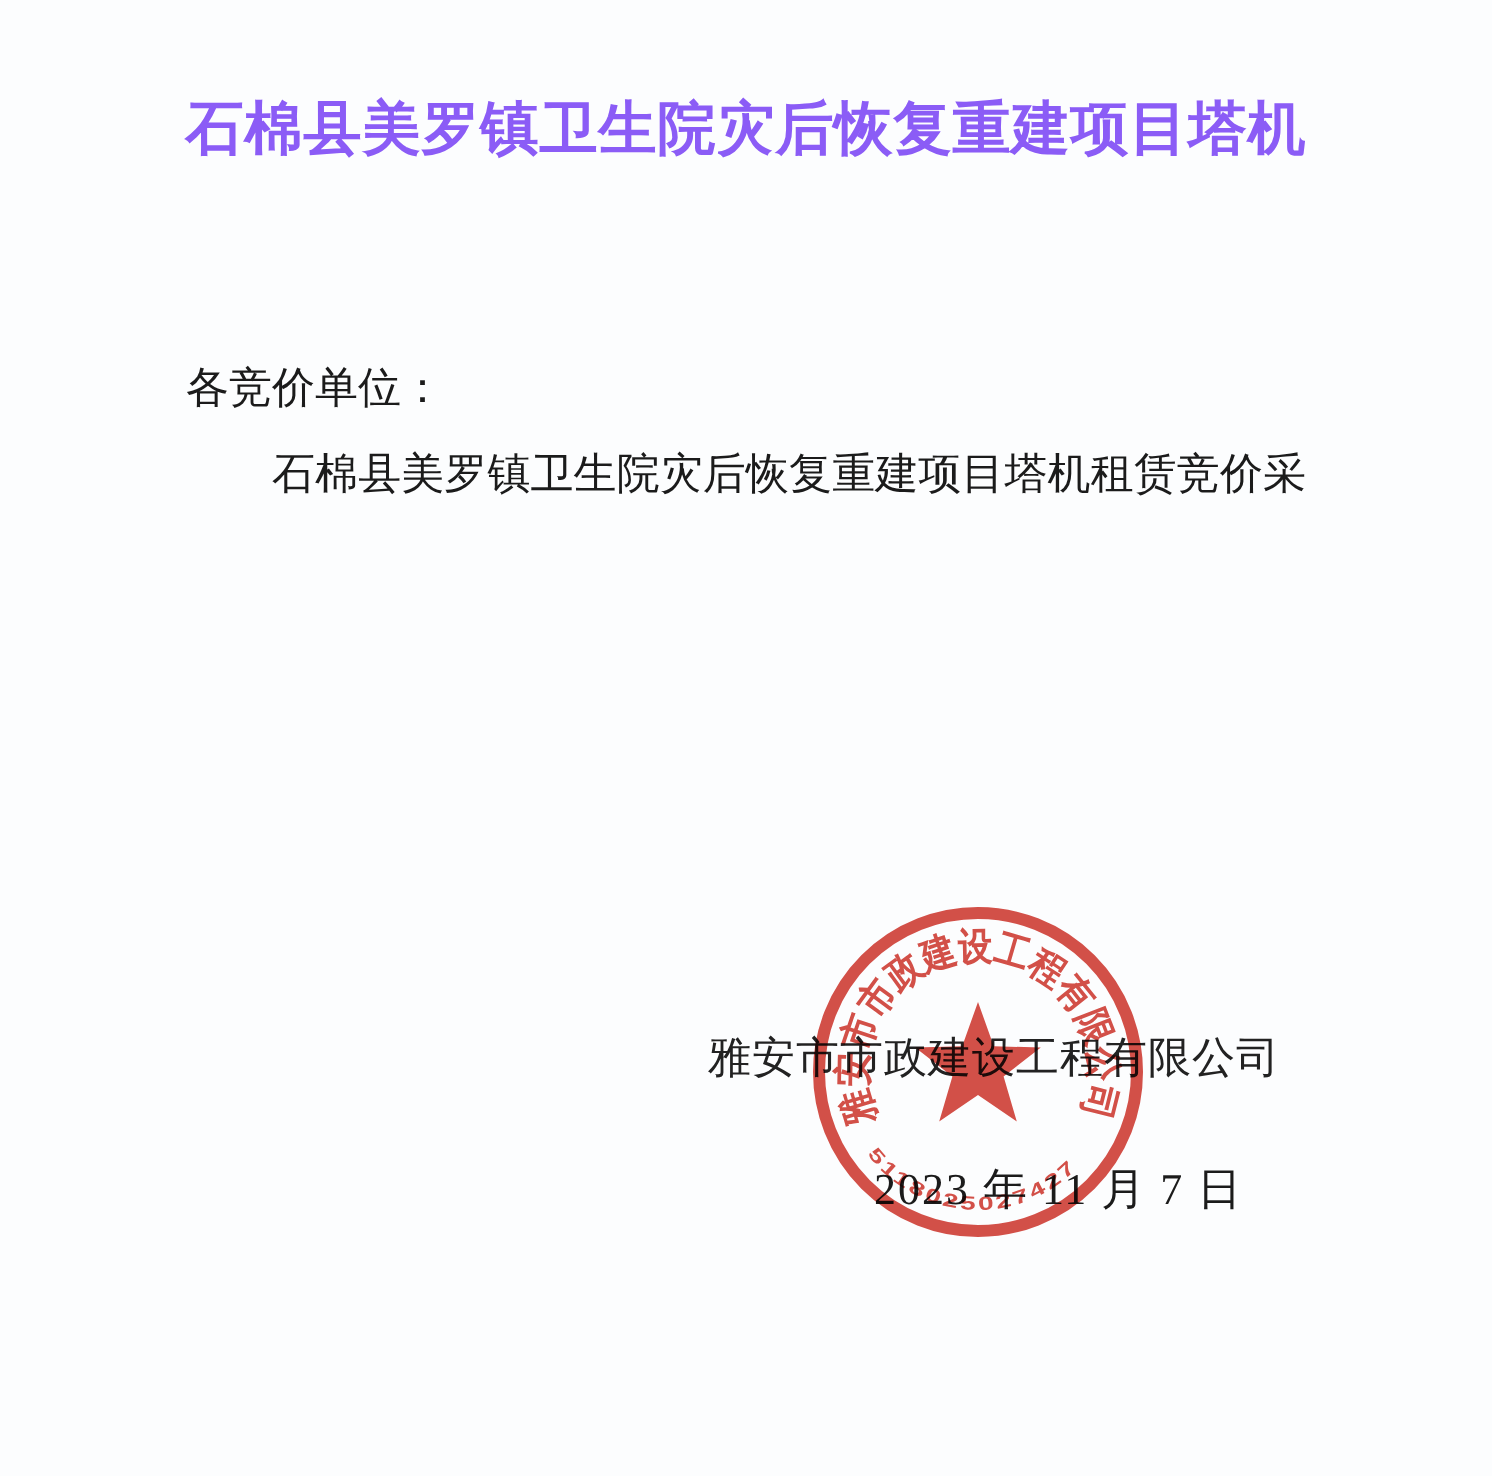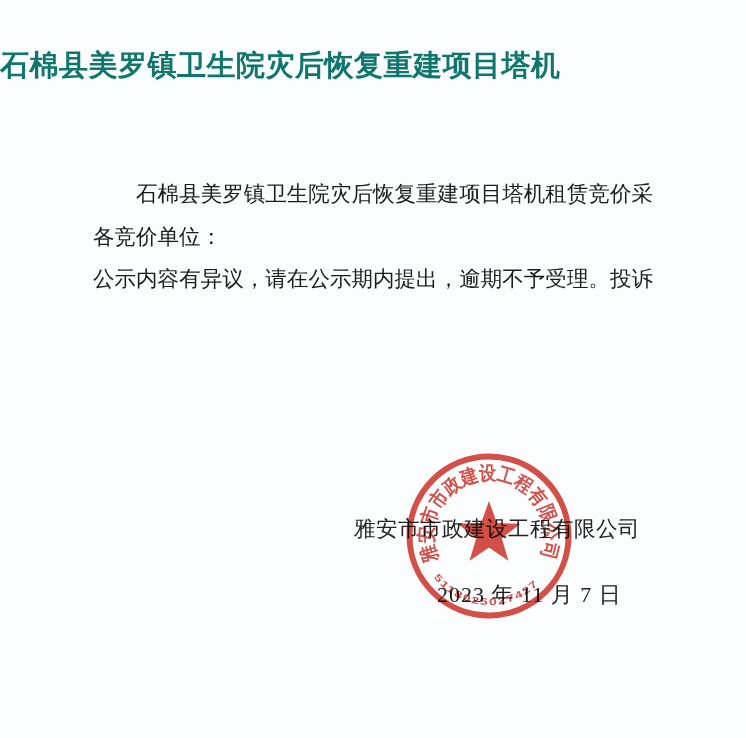--- a/index.html
+++ b/index.html
@@ -16,25 +16,26 @@
     height: 738px;
     background: #fcfdfe;
     font-family: "Liberation Serif", serif;
     color: #1c1c1c;
   }
   .title {
     position: absolute;
     top: 42px;
     left: 0;
     width: 746px;
+    text-align: center;
     font-family: "Liberation Sans", sans-serif;
     font-weight: bold;
     font-size: 29px;
     line-height: 46px;
-    color: #0f766e;
+    color: #8b5cf6;
     letter-spacing: 0.5px;
   }
   .textblock {
     position: absolute;
     top: 177px;
     left: 93px;
     width: 560px;
     font-size: 21.5px;
     color: #1b1b1b;
   }
@@ -96,23 +97,22 @@
 </head>
 <body>
 
 <div class="page">
 
   <div class="title">
     <div>石棉县美罗镇卫生院灾后恢复重建项目塔机</div>
   </div>
 
   <div class="textblock">
+    <div class="bline">各竞价单位：</div>
     <div class="bline just indent">石棉县美罗镇卫生院灾后恢复重建项目塔机租赁竞价采</div>
-    <div class="bline">各竞价单位：</div>
-    <div class="bline just">公示内容有异议，请在公示期内提出，逾期不予受理。投诉</div>
   </div>
 
   <div class="signature">雅安市市政建设工程有限公司</div>
   <div class="sig-date">2023 年 11 月 7 日</div>
 
   <svg class="seal" viewBox="0 0 174 174">
     <defs>
       <path id="sealArcTop" d="M 36.3 110.7 A 56 56 0 1 1 137.7 110.7" fill="none"></path>
       <path id="sealArcBottom" d="M 30.5 126.6 A 69 69 0 0 0 143.5 126.6" fill="none"></path>
     </defs>

